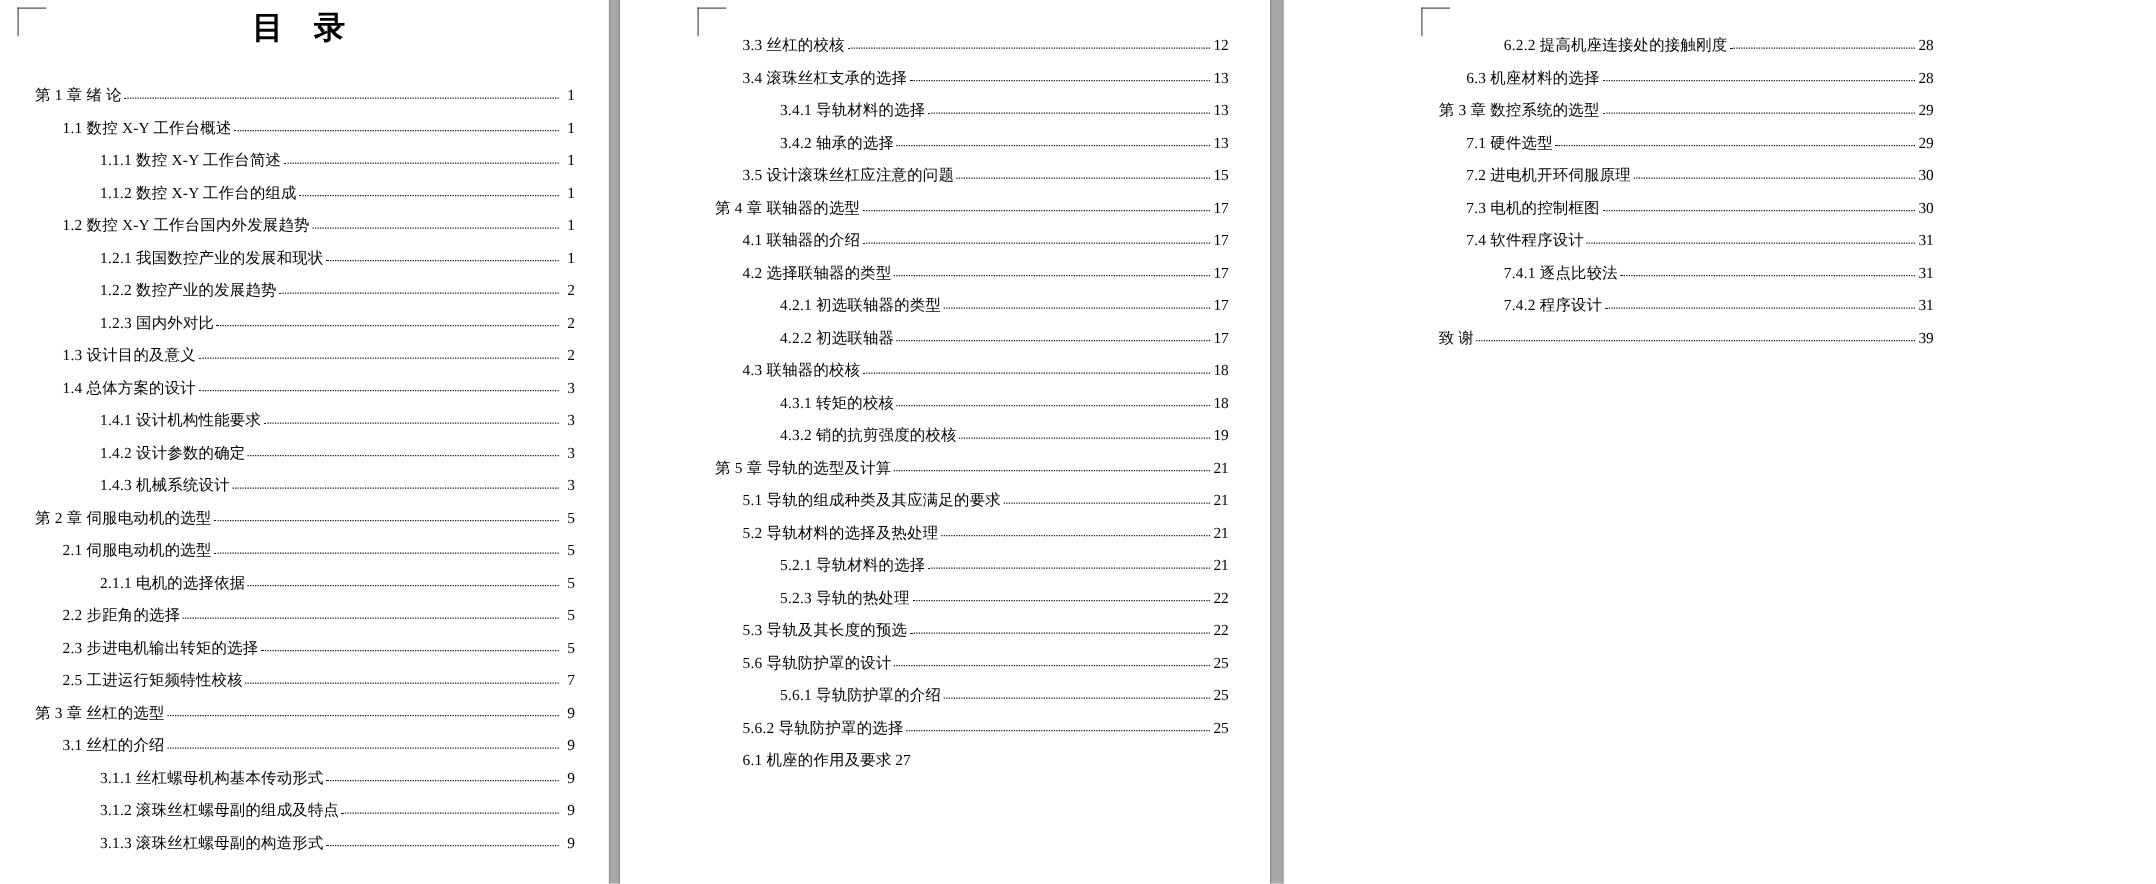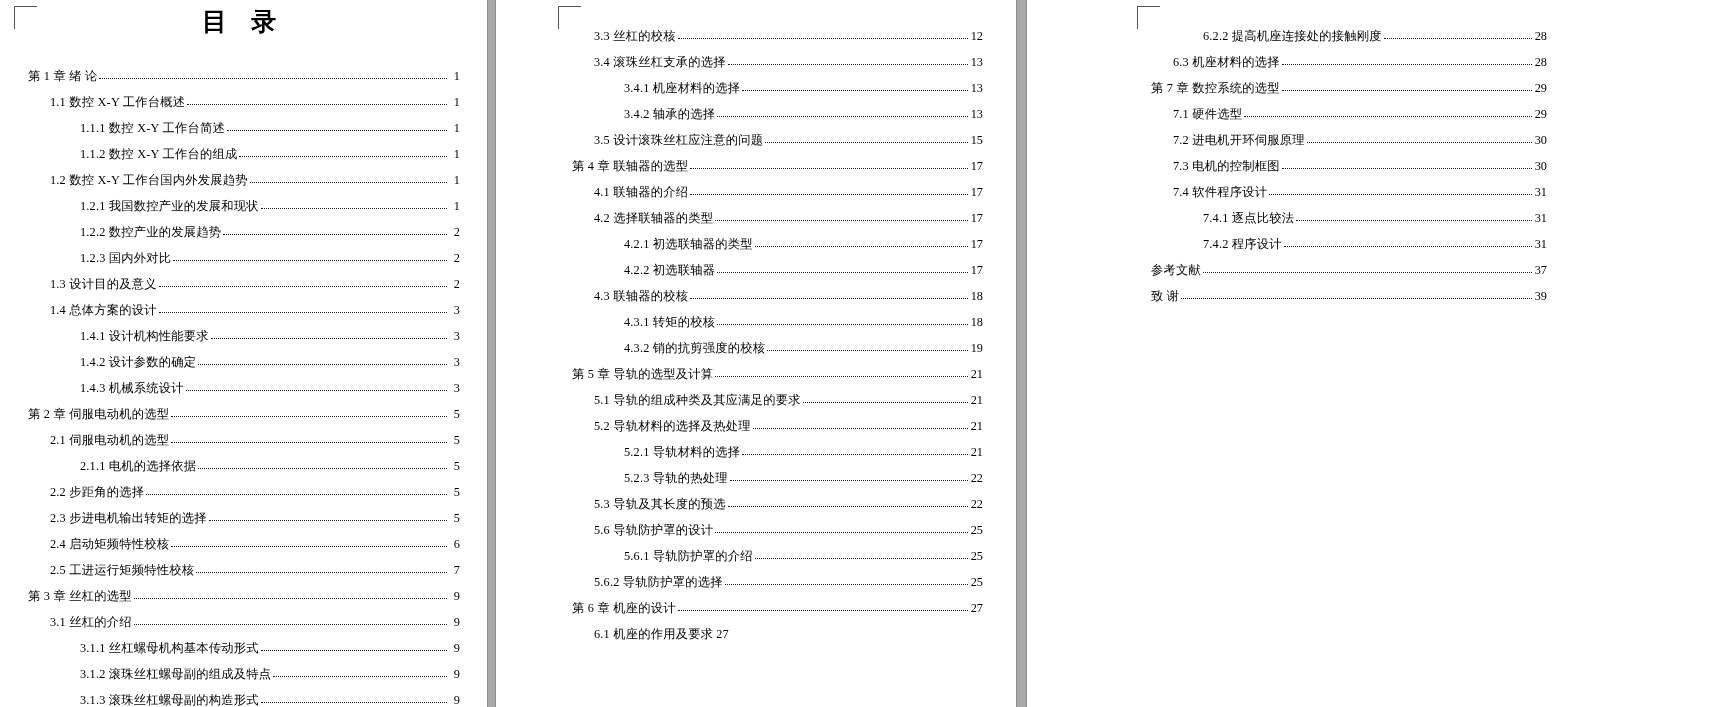--- a/index.html
+++ b/index.html
@@ -206,25 +206,20 @@
           <span class="toc-label">2.2 步距角的选择</span>
           <span class="toc-leader"></span>
           <span class="toc-page">5</span>
         </li>
         <li class="toc-entry lvl-1">
           <span class="toc-label">2.3 步进电机输出转矩的选择</span>
           <span class="toc-leader"></span>
           <span class="toc-page">5</span>
         </li>
         <li class="toc-entry lvl-1">
-          <span class="toc-label">2.4 启动矩频特性校核</span>
-          <span class="toc-leader"></span>
-          <span class="toc-page">6</span>
-        </li>
-        <li class="toc-entry lvl-1">
           <span class="toc-label">2.5 工进运行矩频特性校核</span>
           <span class="toc-leader"></span>
           <span class="toc-page">7</span>
         </li>
         <li class="toc-entry lvl-0">
           <span class="toc-label">第 3 章  丝杠的选型</span>
           <span class="toc-leader"></span>
           <span class="toc-page">9</span>
         </li>
         <li class="toc-entry lvl-1">
@@ -261,21 +256,21 @@
           <span class="toc-label">3.3 丝杠的校核</span>
           <span class="toc-leader"></span>
           <span class="toc-page">12</span>
         </li>
         <li class="toc-entry lvl-1">
           <span class="toc-label">3.4 滚珠丝杠支承的选择</span>
           <span class="toc-leader"></span>
           <span class="toc-page">13</span>
         </li>
         <li class="toc-entry lvl-2">
-          <span class="toc-label">3.4.1 机座材料的选择</span>
+          <span class="toc-label">3.4.1 导轨材料的选择</span>
           <span class="toc-leader"></span>
           <span class="toc-page">13</span>
         </li>
         <li class="toc-entry lvl-2">
           <span class="toc-label">3.4.2 轴承的选择</span>
           <span class="toc-leader"></span>
           <span class="toc-page">13</span>
         </li>
         <li class="toc-entry lvl-1">
           <span class="toc-label">3.5 设计滚珠丝杠应注意的问题</span>
@@ -359,25 +354,20 @@
         </li>
         <li class="toc-entry lvl-2">
           <span class="toc-label">5.6.1 导轨防护罩的介绍</span>
           <span class="toc-leader"></span>
           <span class="toc-page">25</span>
         </li>
         <li class="toc-entry lvl-1">
           <span class="toc-label">5.6.2 导轨防护罩的选择</span>
           <span class="toc-leader"></span>
           <span class="toc-page">25</span>
-        </li>
-        <li class="toc-entry lvl-0">
-          <span class="toc-label">第 6 章  机座的设计</span>
-          <span class="toc-leader"></span>
-          <span class="toc-page">27</span>
         </li>
         <li class="toc-entry lvl-1">
           <span class="toc-label">6.1 机座的作用及要求</span>
           <span class="toc-page">27</span>
         </li>
       </ul>
   </div>
 
   <div class="gutter wide"></div>
 
@@ -389,21 +379,21 @@
           <span class="toc-label">6.2.2 提高机座连接处的接触刚度</span>
           <span class="toc-leader"></span>
           <span class="toc-page">28</span>
         </li>
         <li class="toc-entry lvl-1">
           <span class="toc-label">6.3 机座材料的选择</span>
           <span class="toc-leader"></span>
           <span class="toc-page">28</span>
         </li>
         <li class="toc-entry lvl-0">
-          <span class="toc-label">第 7 章  数控系统的选型</span>
+          <span class="toc-label">第 3 章  数控系统的选型</span>
           <span class="toc-leader"></span>
           <span class="toc-page">29</span>
         </li>
         <li class="toc-entry lvl-1">
           <span class="toc-label">7.1 硬件选型</span>
           <span class="toc-leader"></span>
           <span class="toc-page">29</span>
         </li>
         <li class="toc-entry lvl-1">
           <span class="toc-label">7.2 进电机开环伺服原理</span>
@@ -422,25 +412,20 @@
         </li>
         <li class="toc-entry lvl-2">
           <span class="toc-label">7.4.1 逐点比较法</span>
           <span class="toc-leader"></span>
           <span class="toc-page">31</span>
         </li>
         <li class="toc-entry lvl-2">
           <span class="toc-label">7.4.2 程序设计</span>
           <span class="toc-leader"></span>
           <span class="toc-page">31</span>
-        </li>
-        <li class="toc-entry lvl-0">
-          <span class="toc-label">参考文献</span>
-          <span class="toc-leader"></span>
-          <span class="toc-page">37</span>
         </li>
         <li class="toc-entry lvl-0">
           <span class="toc-label">致  谢</span>
           <span class="toc-leader"></span>
           <span class="toc-page">39</span>
         </li>
       </ul>
   </div>
 
 </div>

